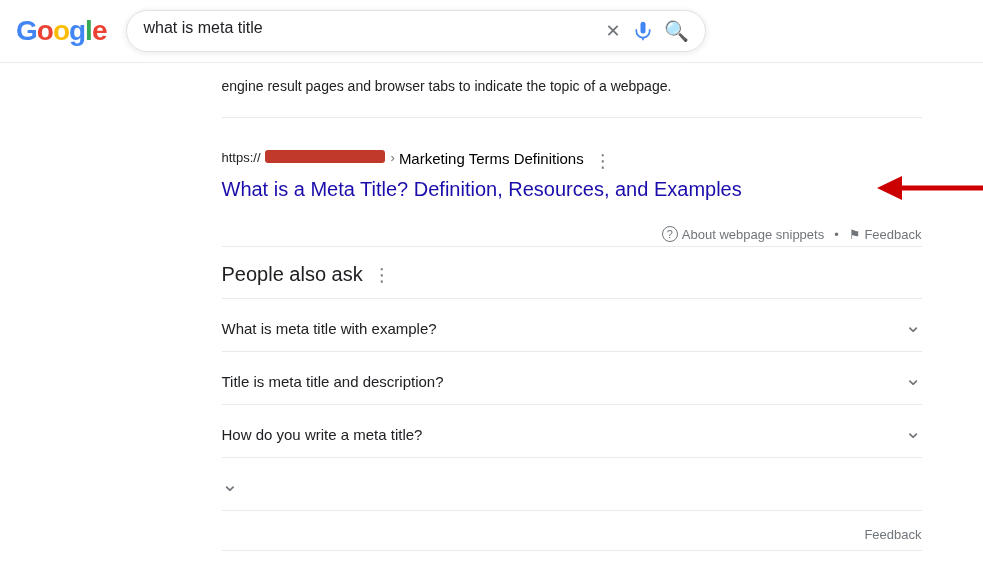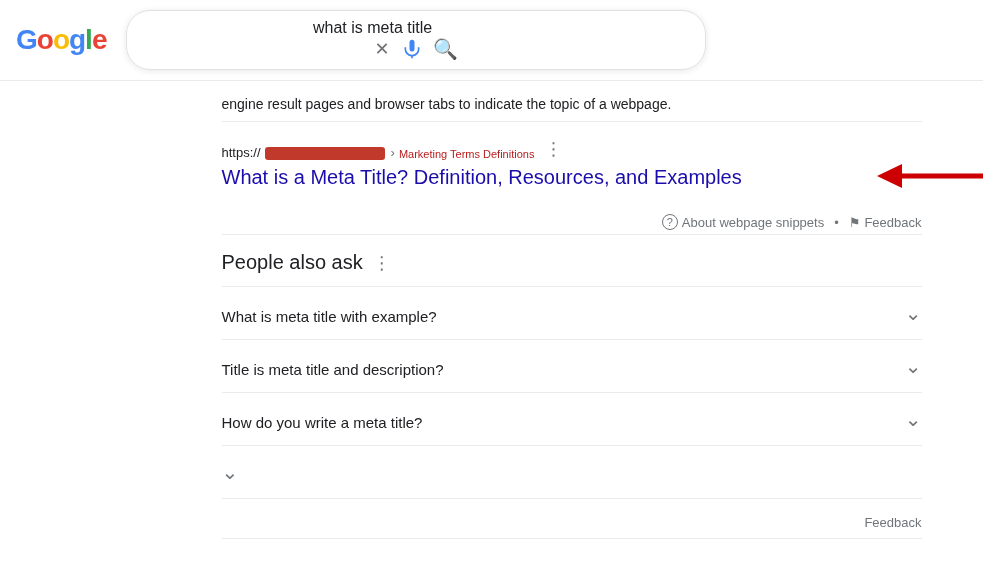--- a/index.html
+++ b/index.html
@@ -33,27 +33,26 @@
     }
     .logo-g { color: #4285F4; }
     .logo-o1 { color: #EA4335; }
     .logo-o2 { color: #FBBC05; }
     .logo-g2 { color: #4285F4; }
     .logo-l { color: #34A853; }
     .logo-e { color: #EA4335; }
 
     .search-bar {
       display: flex;
-      align-items: center;
+      align-items: flex-start;
       border: 1px solid #dfe1e5;
       border-radius: 24px;
       padding: 8px 16px;
       width: 580px;
       box-shadow: 0 1px 6px rgba(32,33,36,0.1);
-      flex-direction: column;
     }
     .search-input {
       flex: 1;
       border: none;
       outline: none;
       font-size: 16px;
       color: #202124;
       background: transparent;
     }
     .search-icons {
@@ -75,35 +74,35 @@
 
     
     .main-content {
       max-width: 860px;
       margin: 0 auto;
       padding: 0 0 0 160px;
     }
 
     
     .partial-text {
-      padding: 12px 0 6px 0;
+      padding: 12px 0 20px 0;
       font-size: 14px;
       color: #202124;
       line-height: 1.6;
       border-bottom: 1px solid #e8eaed;
-      margin-bottom: 8px;
+      margin-bottom: 24px;
     }
 
     
     .result-snippet {
       padding: 8px 0 12px 0;
     }
     .result-url-row {
       display: flex;
-      align-items: flex-end;
+      align-items: flex-start;
       gap: 4px;
       margin-bottom: 4px;
     }
     .result-url {
       color: #202124;
       font-size: 13px;
     }
     .url-redacted {
       display: inline-block;
       background: #c0392b;
@@ -112,22 +111,22 @@
       width: 120px;
       height: 13px;
       vertical-align: middle;
       margin-right: 2px;
     }
     .breadcrumb-sep {
       color: #70757a;
       font-size: 13px;
     }
     .breadcrumb-text {
-      color: #b91c1c;
-      font-size: 11px;
+      color: #000000;
+      font-size: 15px;
     }
     .more-options-icon {
       color: #70757a;
       font-size: 18px;
       cursor: pointer;
       margin-left: 6px;
     }
     .result-title-link {
       display: inline-block;
       color: #1a0dab;

